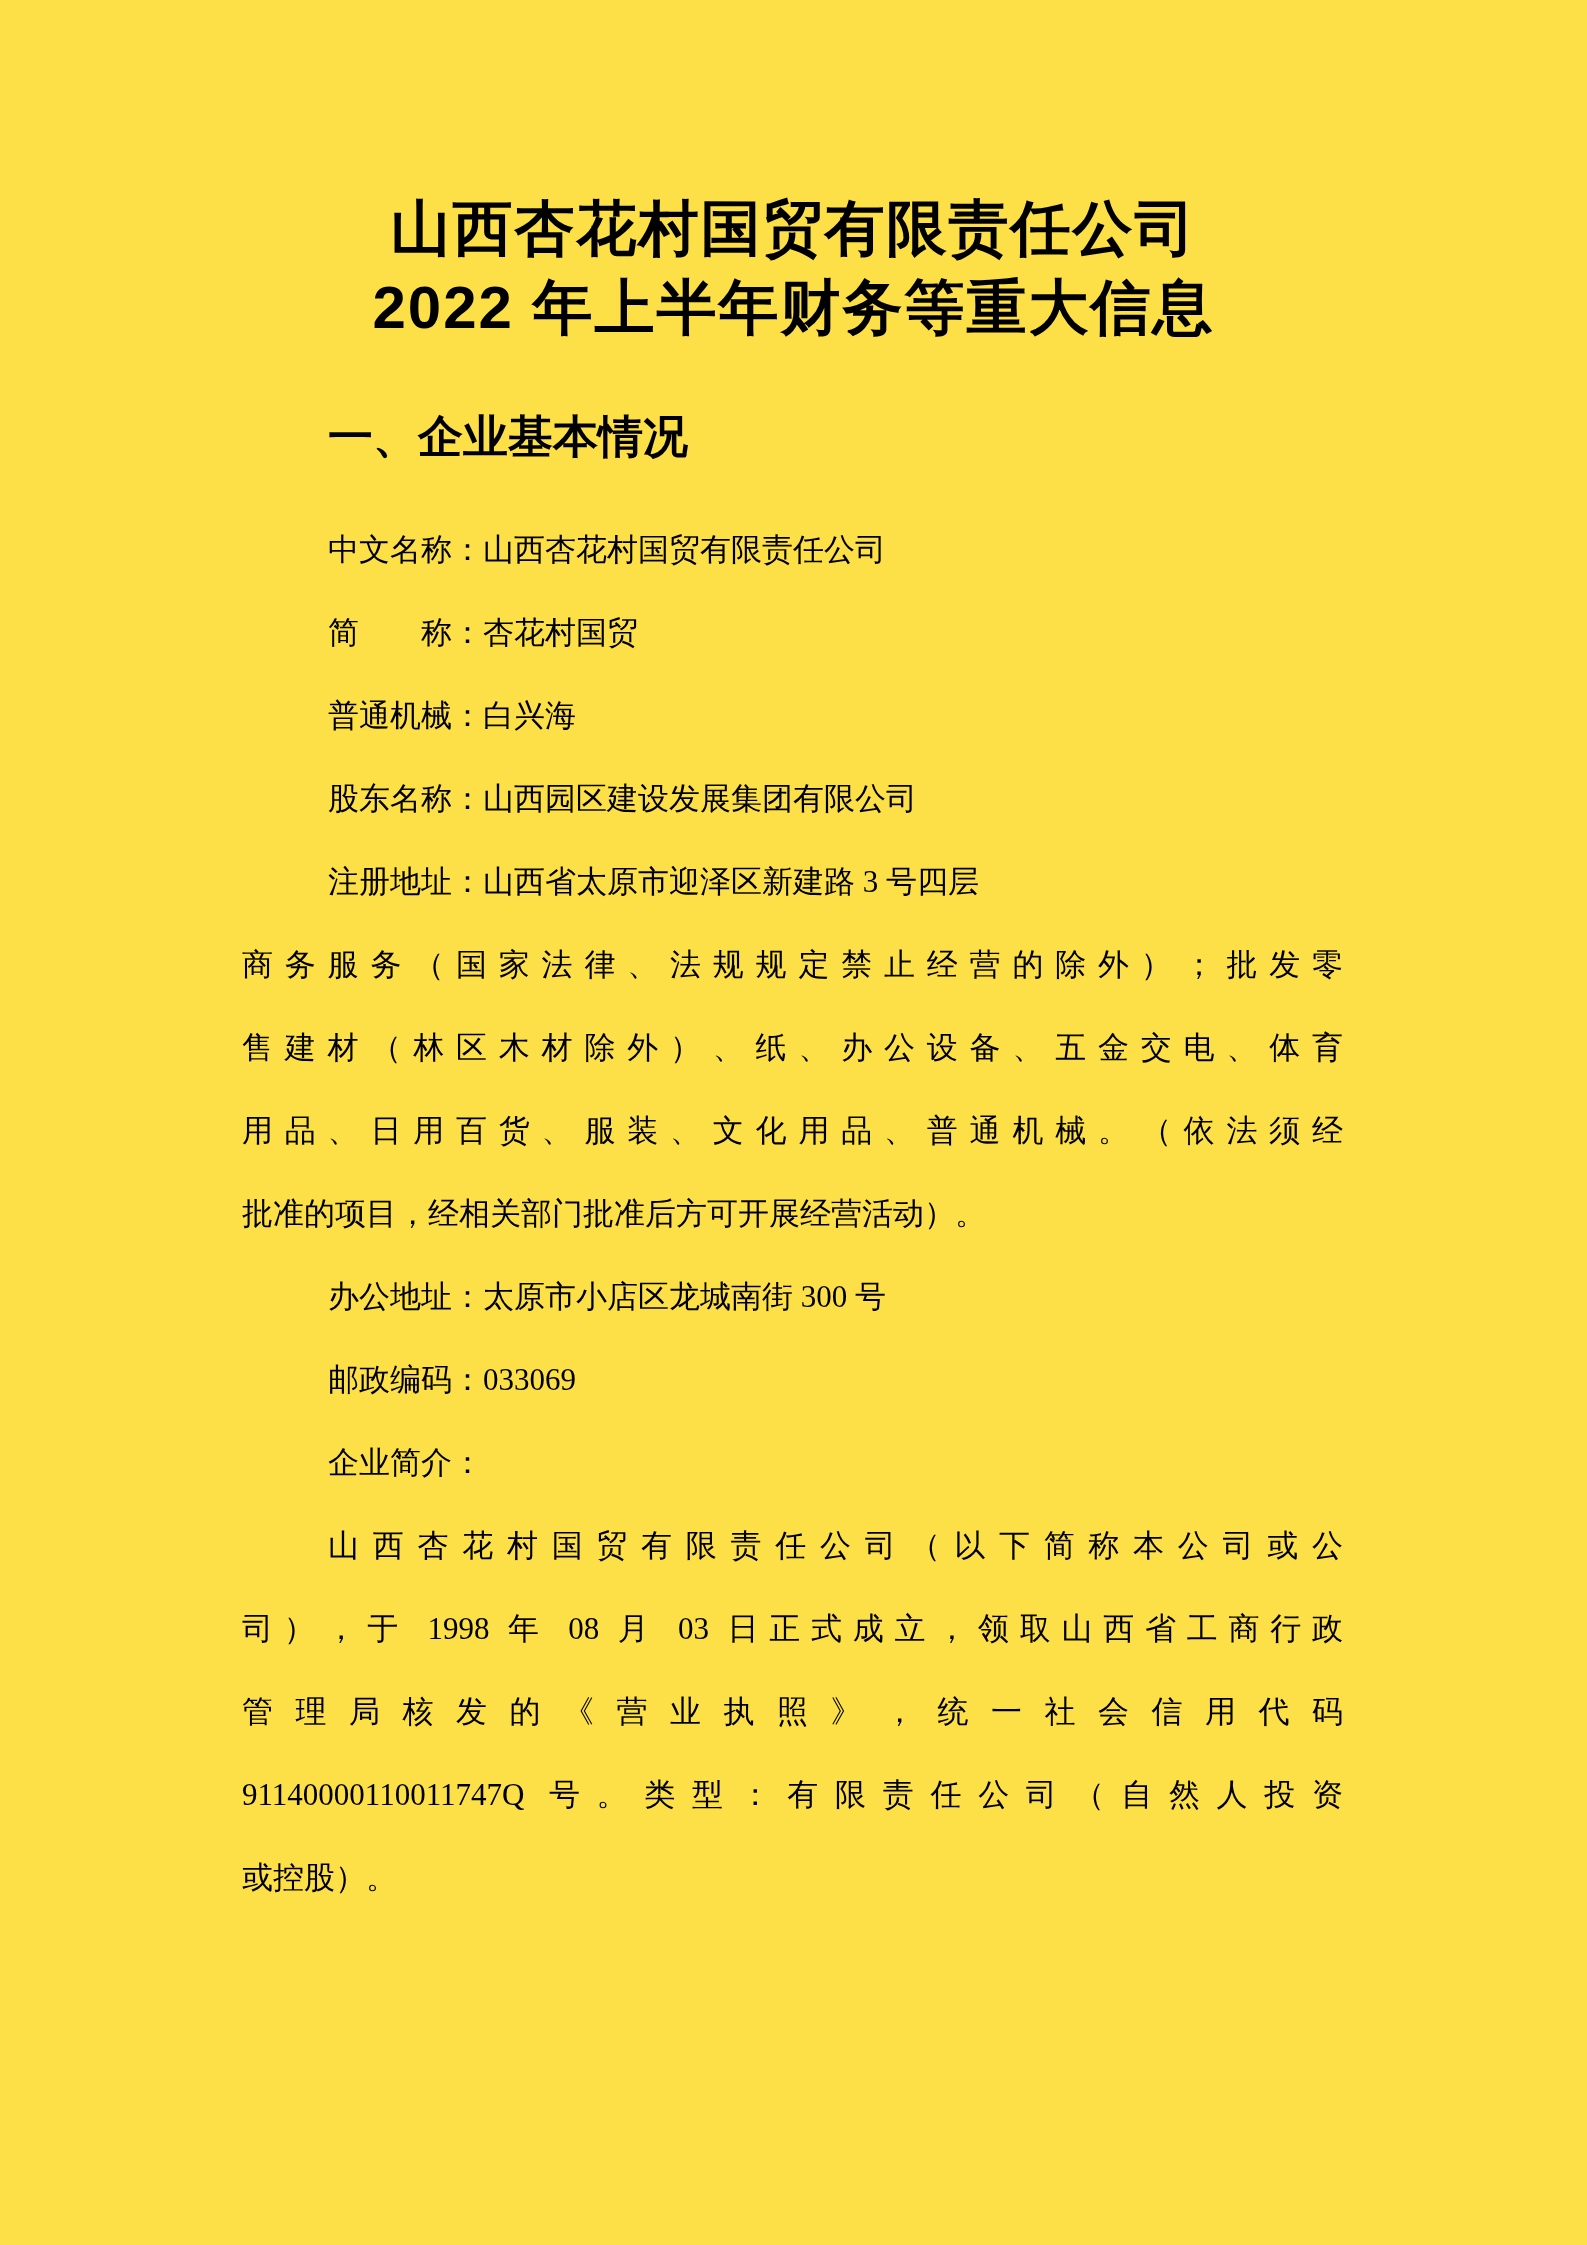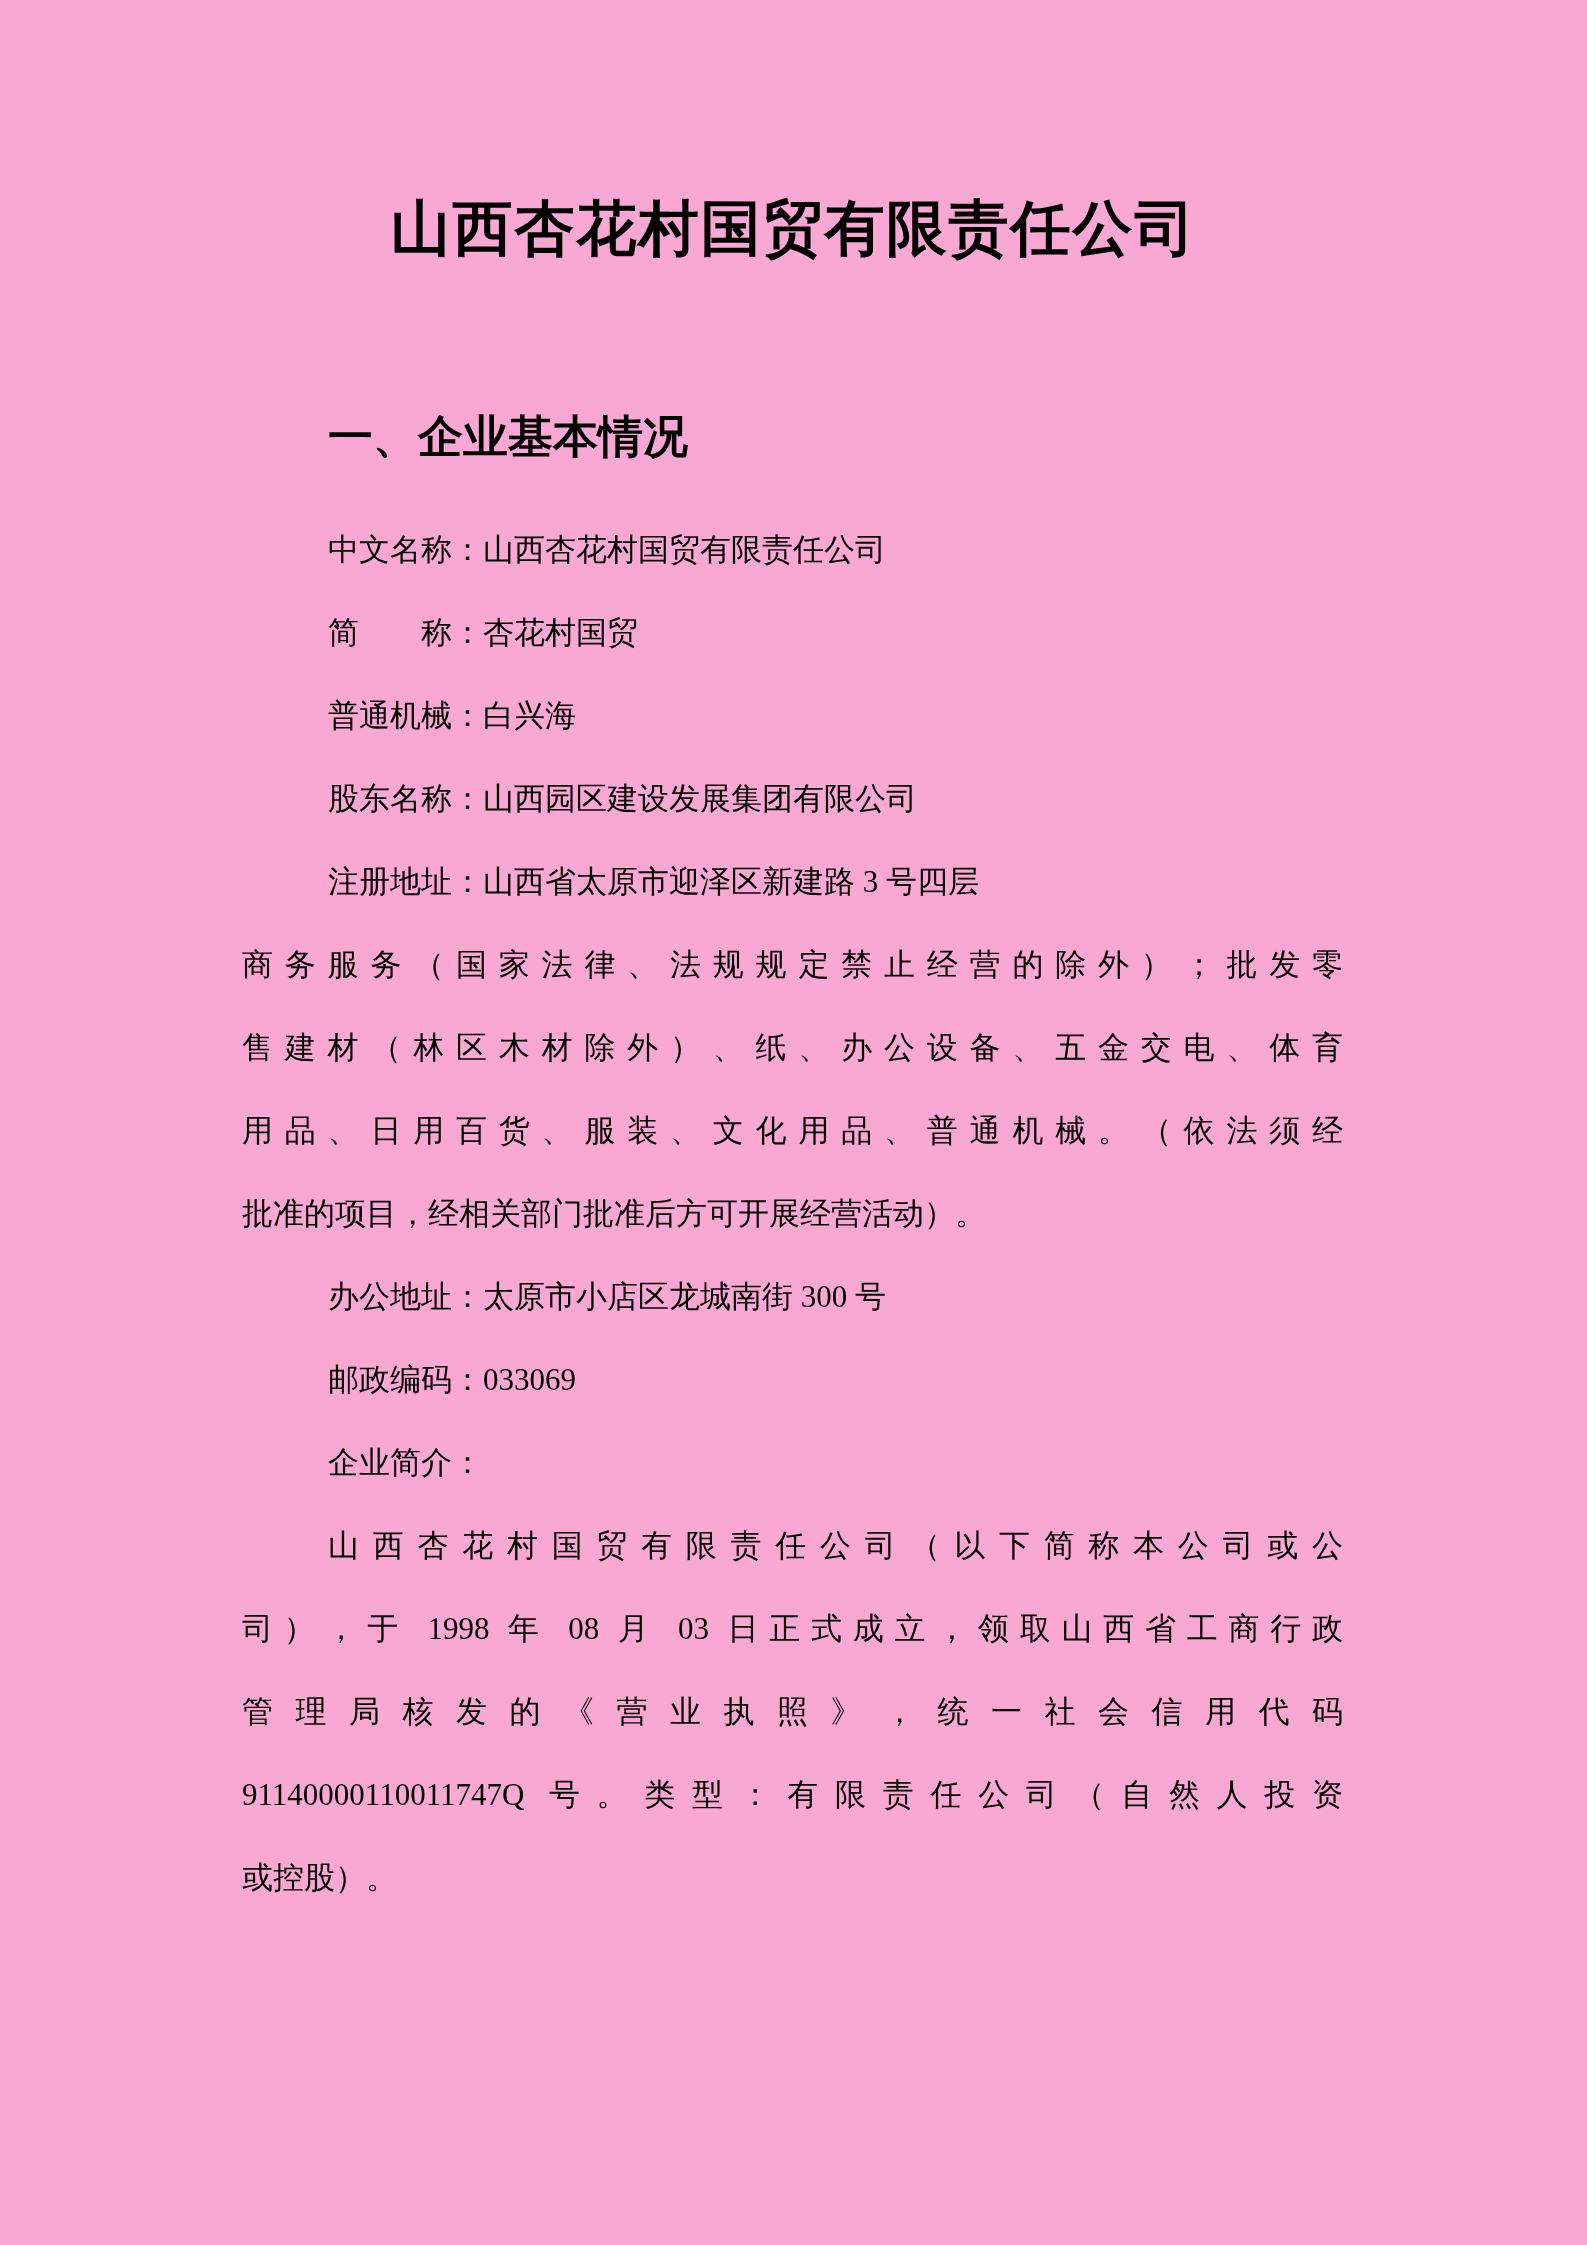--- a/index.html
+++ b/index.html
@@ -4,21 +4,21 @@
 <style>
   html, body {
     margin: 0;
     padding: 0;
     background: #ffffff;
   }
   .page {
     position: relative;
     width: 1587px;
     height: 2245px;
-    background: #f9a8d4;
+    background: #fde047;
     color: #000000;
     font-family: "Liberation Serif", serif;
     overflow: hidden;
   }
   .doc-title {
     position: absolute;
     top: 189px;
     left: 0;
     width: 100%;
     text-align: center;
@@ -59,20 +59,21 @@
     text-align-last: justify;
   }
 </style>
 </head>
 <body>
 
 <div class="page">
 
   <div class="doc-title">
     <div>山西杏花村国贸有限责任公司</div>
+    <div>2022 年上半年财务等重大信息</div>
   </div>
 
   <div class="section-heading">一、企业基本情况</div>
 
   <div class="doc-body">
     <div class="line indent">中文名称：山西杏花村国贸有限责任公司</div>
     <div class="line indent">简　　称：杏花村国贸</div>
     <div class="line indent">普通机械：白兴海</div>
     <div class="line indent">股东名称：山西园区建设发展集团有限公司</div>
     <div class="line indent">注册地址：山西省太原市迎泽区新建路 3 号四层</div>

